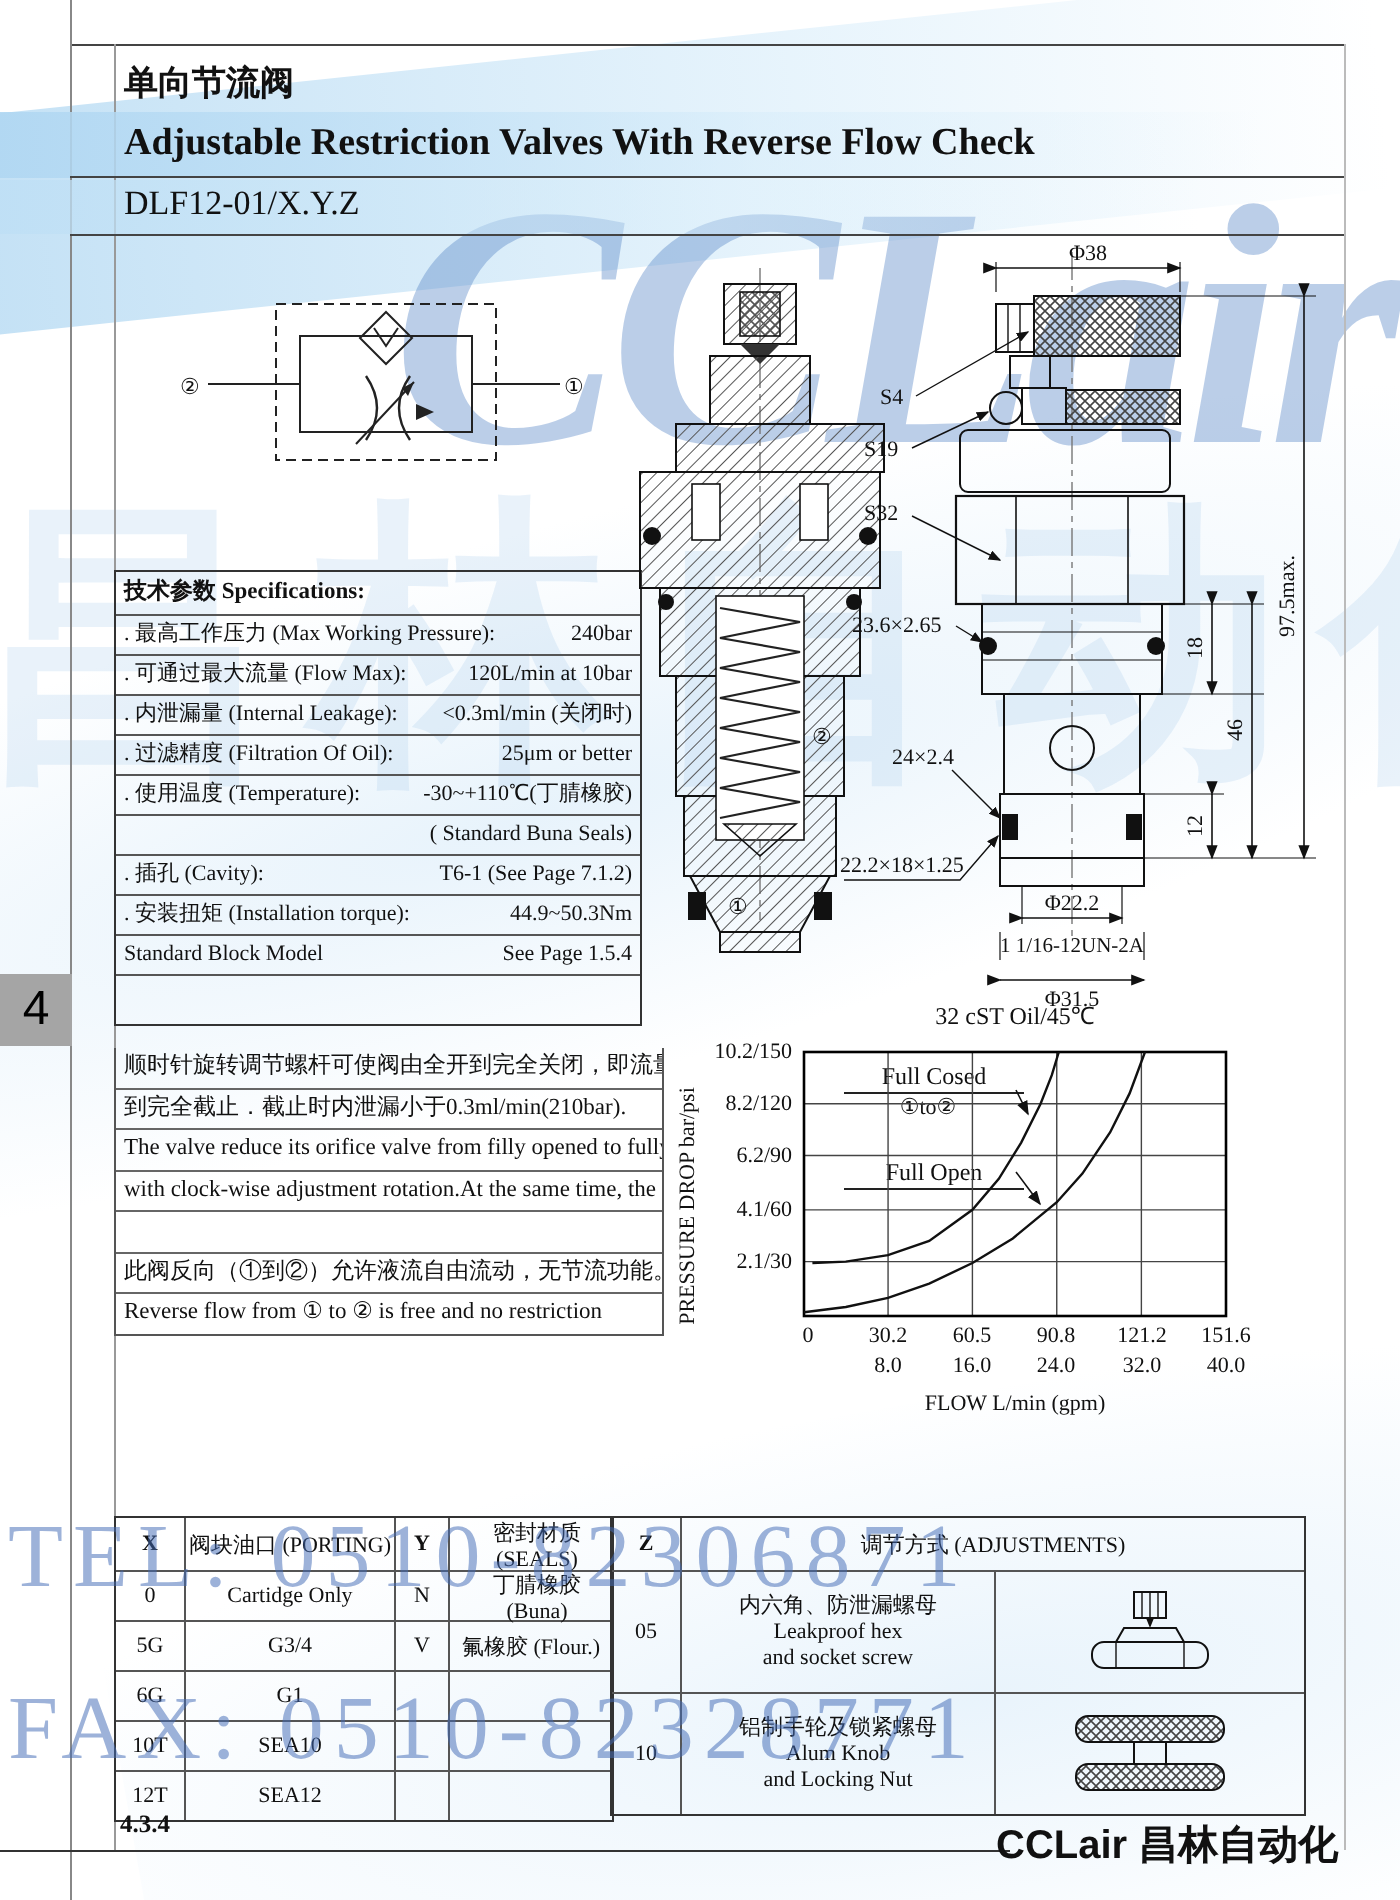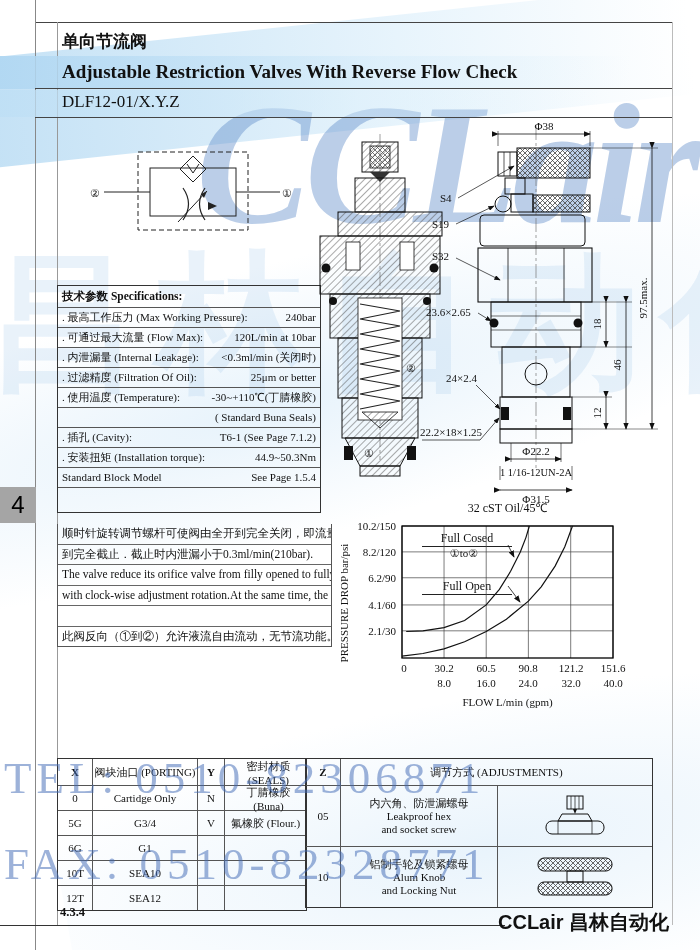--- a/index.html
+++ b/index.html
@@ -174,20 +174,21 @@
     <div class="trow"></div>
   </div>
 
   <div class="desc">
     <div class="dline">顺时针旋转调节螺杆可使阀由全开到完全关闭，即流量由最大</div>
     <div class="dline">到完全截止．截止时内泄漏小于0.3ml/min(210bar).</div>
     <div class="dline">The valve reduce its orifice valve from filly opened to fully colse</div>
     <div class="dline">with clock-wise adjustment rotation.At the same time, the flow</div>
     <div class="dline"></div>
     <div class="dline">此阀反向（①到②）允许液流自由流动，无节流功能。</div>
+    <div class="dline">Reverse flow from ① to ② is free and no restriction</div>
   </div>
 
   <svg style="left:300px;top:130px;" width="170" height="335">
     <defs>
       <pattern id="h1" width="5" height="5" patternUnits="userSpaceOnUse" patternTransform="rotate(45)">
         <line x1="0" y1="0" x2="0" y2="5" stroke="#555" stroke-width="1"></line>
       </pattern>
       <pattern id="x1" width="5" height="5" patternUnits="userSpaceOnUse">
         <path d="M0 0 L5 5 M5 0 L0 5" stroke="#555" stroke-width="0.8"></path>
       </pattern>

